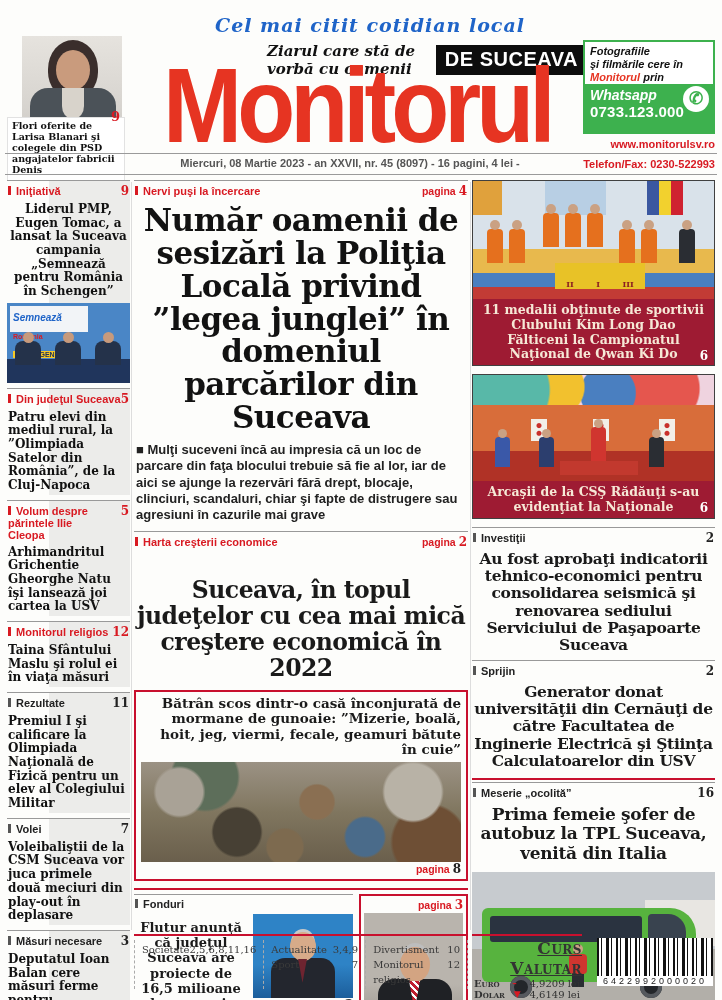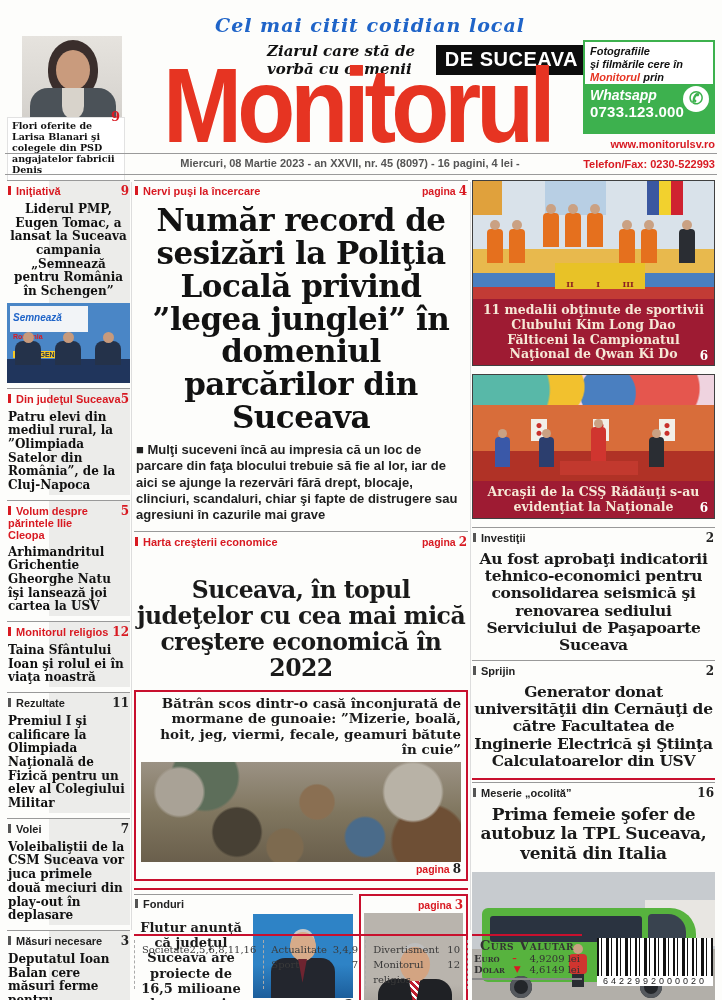--- a/index.html
+++ b/index.html
@@ -160,21 +160,21 @@
   .bus-photo .driver .h{ width:10px; height:10px; border-radius:50%; background:#caa183; margin:0 auto;}
   .bus-photo .driver .b{ width:18px; height:20px; background:#d0352f; border-radius:4px; margin:0 auto;}
   .bus-photo .driver .l{ width:12px; height:13px; background:#2a2d33; margin:0 auto;}
 
   
   .footer-index{ position:absolute; left:134px; top:934px; width:334px; border-top:2px solid #c8102e; padding-top:4px; display:flex;}
   .f-cell{ flex:1; padding:2px 7px; border-left:1px dashed #aaa; font-family:"DejaVu Serif",serif; font-size:10px; color:#3a3a3a;}
   .f-cell:last-child{ border-right:1px dashed #aaa;}
   .f-row{ display:flex; justify-content:space-between; line-height:1.5;}
   .curs{ position:absolute; left:472px; top:934px; width:110px; border-top:2px solid #c8102e; padding-top:2px;}
-  .curs-head{ text-align:center; font-family:"DejaVu Serif",serif; font-size:13px; letter-spacing:0.5px; color:#333; font-variant:small-caps; font-weight:bold;}
+  .curs-head{ text-align:right; font-family:"DejaVu Serif",serif; font-size:17px; letter-spacing:0.5px; color:#333; font-variant:small-caps; font-weight:bold;text-decoration:underline;}
   .curs-row{ display:flex; justify-content:space-between; font-family:"DejaVu Serif",serif; font-size:10px; color:#333; padding:0 2px;}
   .curs-row .cname{ font-variant:small-caps; font-weight:bold;}
   .curs-row .trend{ color:#d81a22; font-weight:bold; font-size:9px;}
   .curs-bottom{ border-top:2px solid #888; margin-top:3px;}
   .barcode{ position:absolute; left:597px; top:938px; width:116px; height:46px;
     background:repeating-linear-gradient(90deg,#111 0 2px,#fff 2px 4px,#111 4px 5px,#fff 5px 9px,#111 9px 12px,#fff 12px 14px,#111 14px 15px,#fff 15px 19px);}
   .barcode-num{ position:absolute; left:597px; top:976px; width:116px; text-align:center; font-size:9px; letter-spacing:3px; background:#fff; color:#222;}
 </style>
 </head>
 <body>
@@ -254,21 +254,21 @@
         <span class="kpage">5</span>
       </div>
       <div class="sb-title">Arhimandritul Grichentie Gheorghe Natu îşi lansează joi cartea la USV</div>
     </div>
 
     <div class="sb-item">
       <div class="kicker">
         <span class="klabel">Monitorul religios</span>
         <span class="kpage">12</span>
       </div>
-      <div class="sb-title">Taina Sfântului Ioan şi rolul ei în viaţa noastră</div>
+      <div class="sb-title">Taina Sfântului Maslu şi rolul ei în viaţa măsuri</div>
     </div>
 
     <div class="sb-item">
       <div class="kicker dark">
         <span class="klabel">Rezultate</span>
         <span class="kpage">11</span>
       </div>
       <div class="sb-title">Premiul I şi calificare la Olimpiada Naţională de Fizică pentru un elev al Colegiului Militar</div>
     </div>
 
@@ -290,21 +290,21 @@
     </div>
 
   </div>
 
   <div class="col-main">
 
     <div class="kicker">
       <span class="klabel">Nervi puşi la încercare</span>
       <span class="pagina"><span>pagina</span> <b>4</b></span>
     </div>
-    <div class="lead-title">Număr record de sesizări la Poliţia Locală privind ”legea junglei” în domeniul parcărilor din Suceava</div>
+    <div class="lead-title">Număr oamenii de sesizări la Poliţia Locală privind ”legea junglei” în domeniul parcărilor din Suceava</div>
     <div class="lead-deck">■ Mulţi suceveni încă au impresia că un loc de parcare din faţa blocului trebuie să fie al lor, iar de aici se ajunge la rezervări fără drept, blocaje, clinciuri, scandaluri, chiar şi fapte de distrugere sau agresiuni în cazurile mai grave</div>
 
     <div class="kicker">
       <span class="klabel">Harta creşterii economice</span>
       <span class="pagina"><span>pagina</span> <b>2</b></span>
     </div>
     <div class="eco-title">Suceava, în topul judeţelor cu cea mai mică creştere economică în 2022</div>
 
     <div class="garbage-box">
       <div class="garbage-title">Bătrân scos dintr-o casă înconjurată de mormane de gunoaie: ”Mizerie, boală, hoit, jeg, viermi, fecale, geamuri bătute în cuie”</div>

